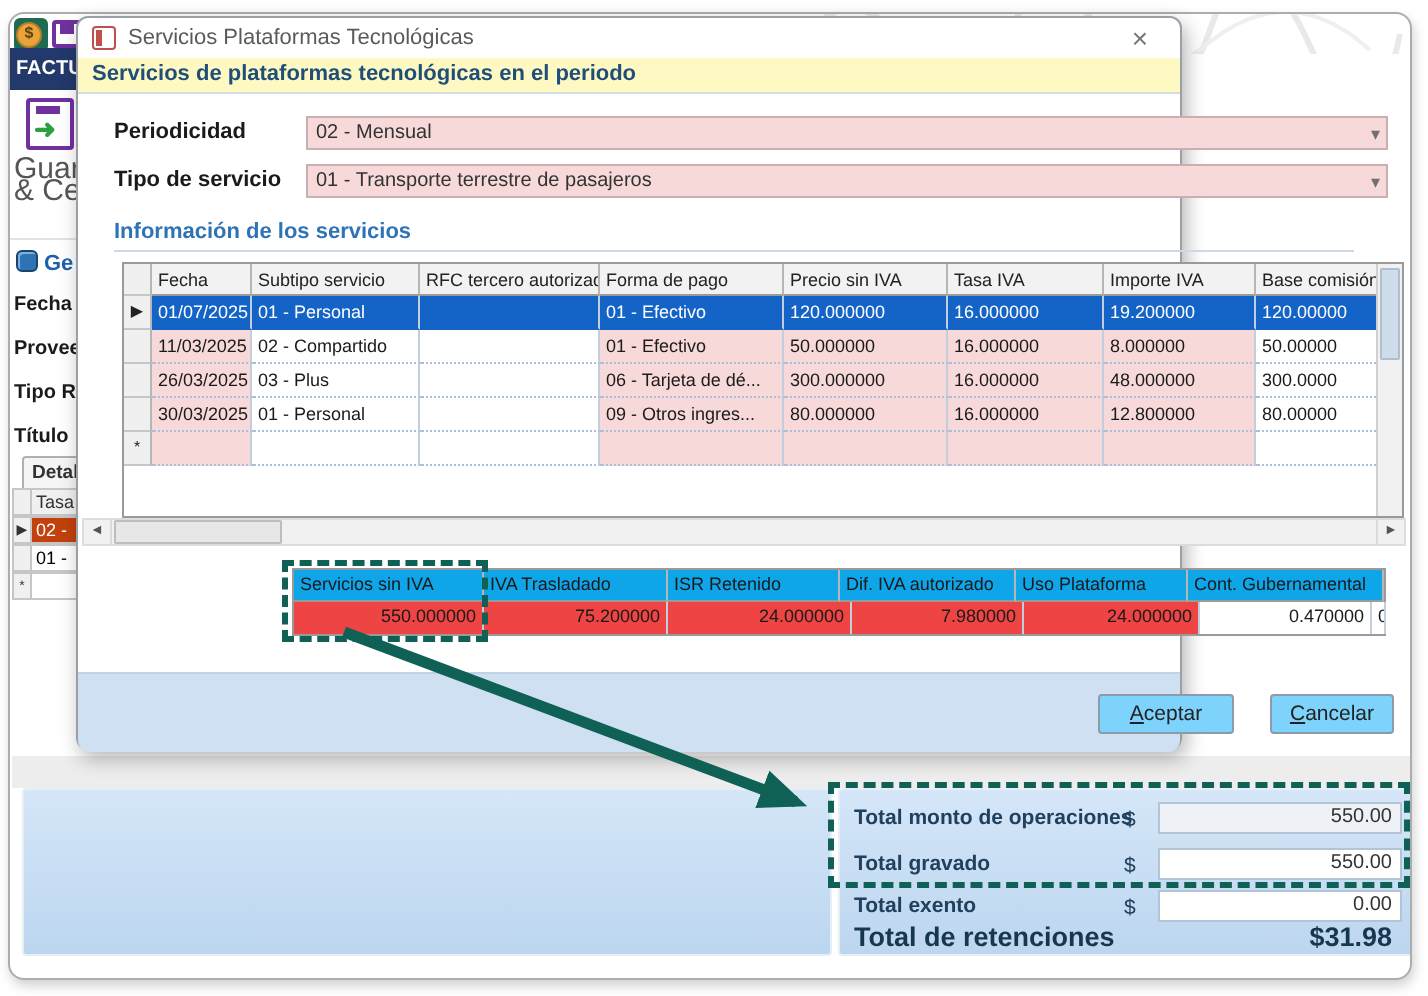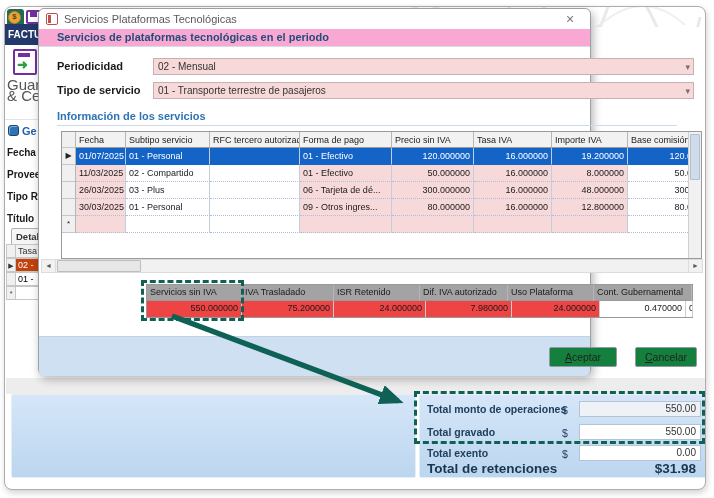--- a/index.html
+++ b/index.html
@@ -79,22 +79,22 @@
     box-shadow: 2px 4px 10px rgba(0,0,0,.3); z-index: 20; }
   .dlg-titlebar { position: absolute; left: 0; top: 0; width: 100%; height: 20px; background: #fff;
     border-radius: 6px 6px 0 0; }
   .dlg-title-icon { position: absolute; left: 7px; top: 4px; width: 12px; height: 12px;
     background: #fff; border: 1px solid #c0504d; border-radius: 2px; }
   .dlg-title-icon::after { content: ""; position: absolute; left: 1px; top: 1px; width: 3px; height: 8px; background: #c0504d; }
   .dlg-title-text { position: absolute; left: 25px; top: 4px; font-size: 11px; color: #5a5a5a; }
   .dlg-close { position: absolute; right: 12px; top: 2px; width: 16px; height: 16px;
     font-size: 14px; color: #777; text-align: center; line-height: 16px; cursor: default; }
   .dlg-subtitle { position: absolute; left: 0; top: 20px; width: 100%; height: 18px;
-    background: #f9a8d4; border-bottom: 1px solid #d4dce8;
-    font-size: 11px; font-weight: bold; color: #1f4e79; line-height: 17px; padding-left: 18px; }
+    background: #fef9c3; border-bottom: 1px solid #d4dce8;
+    font-size: 11px; font-weight: bold; color: #1f4e79; line-height: 17px; padding-left: 7px; }
 
   .field-row { position: absolute; left: 18px; height: 17px; }
   .field-label { position: absolute; left: 0; top: 2px; font-size: 11px; font-weight: bold; color: #1a1a1a; width: 90px; }
   .combo { position: absolute; left: 96px; top: 0; width: 541px; height: 17px;
     background: #f8d9d9; border: 1px solid #c9aeb2; font-size: 10px; color: #333;
     line-height: 15px; padding-left: 4px; }
   .combo .combo-arrow { position: absolute; right: 3px; top: 1px; font-size: 9px; color: #707070; }
 
   .section-title { position: absolute; left: 18px; top: 101px; width: 620px;
     font-size: 11px; font-weight: bold; color: #2e74b5; border-bottom: 1px solid #cdd9ea; padding-bottom: 3px; }
@@ -106,49 +106,49 @@
   .mg-row { display: flex; width: 660px; height: 17px; }
   .mg-row.head { height: 16px; }
   .mgc { border-right: 1px solid #c3cedd; border-bottom: 1px dotted #a9bfda; height: 100%;
     font-size: 9px; color: #1a1a1a; line-height: 16px; padding: 0 3px; overflow: hidden; white-space: nowrap; background: #fff; }
   .mgc.h { background: #f2f2f2; border-right: 1px solid #b6b6b6; border-bottom: 1px solid #9a9a9a; color: #222; }
   .mgm { width: 14px; flex: 0 0 14px; background: #f0f0f0; border-right: 1px solid #b6b6b6;
     border-bottom: 1px solid #c6c6c6; font-size: 8px; text-align: center; line-height: 16px; color: #222; }
   .c0 { flex: 0 0 50px; } .c1 { flex: 0 0 84px; } .c2 { flex: 0 0 90px; } .c3 { flex: 0 0 92px; }
   .c4 { flex: 0 0 82px; } .c5 { flex: 0 0 78px; } .c6 { flex: 0 0 76px; } .c7 { flex: 0 0 88px; }
   .mgc.pink { background: #f8d9d9; }
-  .mgc.num { text-align: right; }
+  .mgc.num { }
   .mg-row.sel .mgc { background: #1464c8; color: #fff; border-bottom-color: #1464c8; }
   .mg-vscroll { position: absolute; right: 0; top: 0; width: 13px; height: 100%;
     background: #f1f1f1; border-left: 1px solid #d0d0d0; }
   .mg-vthumb { position: absolute; left: 1px; top: 2px; width: 10px; height: 46px;
     background: #cfdcea; border: 1px solid #aebfd2; border-radius: 1px; }
 
   .hscroll { position: absolute; left: 2px; top: 250px; width: 662px; height: 14px; background: #f1f1f1; border: 1px solid #dcdcdc; }
   .hs-btn { position: absolute; top: 0; width: 14px; height: 12px; background: #f1f1f1; color: #555;
     font-size: 7px; text-align: center; line-height: 12px; }
   .hs-btn.left { left: 0; border-right: 1px solid #dcdcdc; }
   .hs-btn.right { right: 0; border-left: 1px solid #dcdcdc; }
   .hs-thumb { position: absolute; left: 15px; top: 0; width: 84px; height: 12px;
     background: #e7e7e7; border: 1px solid #bdbdbd; border-radius: 1px; }
 
   
   .summary-grid { position: absolute; left: 107px; top: 275px; width: 547px; border: 1px solid #9a9a9a; background: #fff; }
   .sg-row { display: flex; height: 16px; }
   .sgc { border-right: 1px solid #c3cedd; font-size: 9px; line-height: 15px; padding: 0 3px;
     overflow: hidden; white-space: nowrap; background: #fff; color: #1a1a1a; }
-  .sg-row.head .sgc { background: #a3a3a3; border-right: 1px solid #b6b6b6; border-bottom: 1px solid #9a9a9a; }
+  .sg-row.head .sgc { background: #0ea5e9; border-right: 1px solid #b6b6b6; border-bottom: 1px solid #9a9a9a; }
   .sg-row.vals .sgc { text-align: right; }
   .sgc.pink { background: #ef4444; }
   .s0 { flex: 0 0 95px; } .s1 { flex: 0 0 92px; } .s2 { flex: 0 0 92px; } .s3 { flex: 0 0 86px; }
   .s4 { flex: 0 0 88px; } .s5 { flex: 0 0 86px; } .s6 { flex: 1; }
 
   .dlg-footer { position: absolute; left: 0; top: 327px; width: 100%; height: 40px;
     background: #cfe0f2; border-top: 1px solid #c0d2e6; border-radius: 0 0 6px 6px; }
-  .dlg-btn { position: absolute; top: 10px; height: 20px; background: #15803d; border: 1px solid #8d9aa8;
+  .dlg-btn { position: absolute; top: 10px; height: 20px; background: #7dd3fc; border: 1px solid #8d9aa8;
     border-radius: 2px; font-size: 10.5px; color: #222; text-align: center; line-height: 18px;
     font-family: "Liberation Sans", sans-serif; }
   .dlg-btn::first-letter { text-decoration: underline; }
   .dlg-btn.accept { left: 510px; width: 68px; }
   .dlg-btn.cancel { left: 596px; width: 62px; }
 
   
   .hl-box { position: absolute; border: 3px dashed #0e6154; z-index: 40; pointer-events: none; }
   .hl-box.small { left: 141px; top: 280px; width: 103px; height: 41px; }
   .hl-box.large { left: 414px; top: 391px; width: 291px; height: 53px; }

